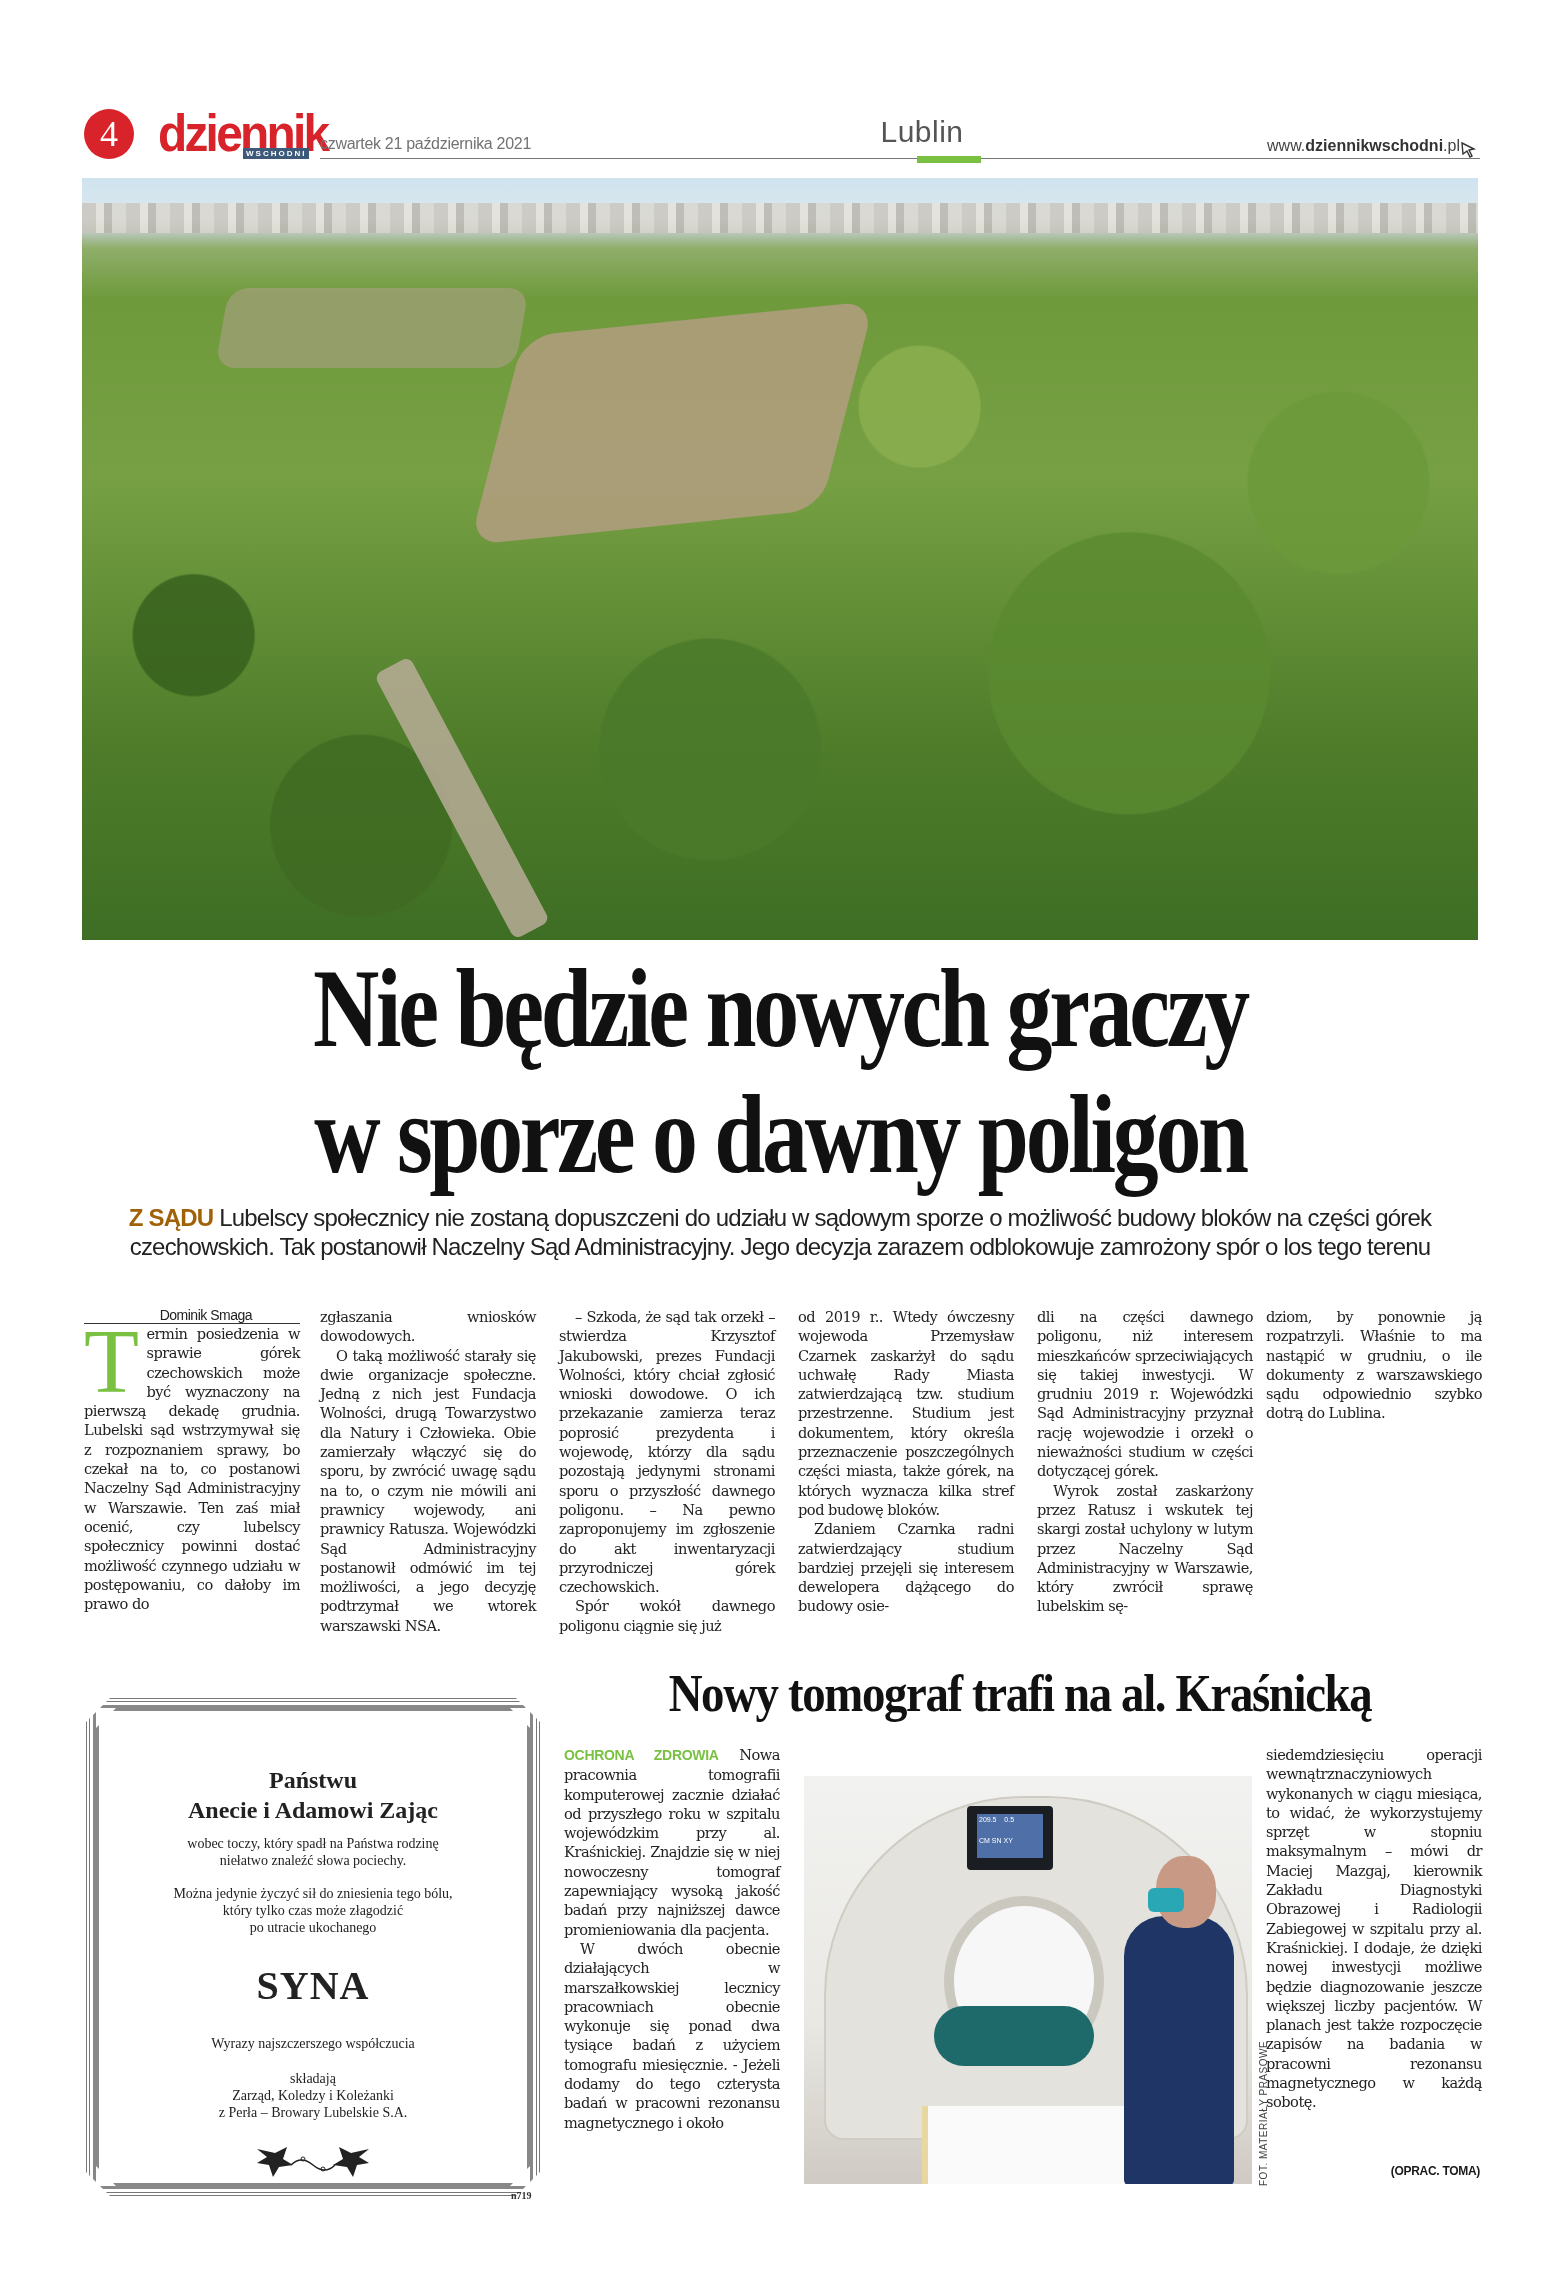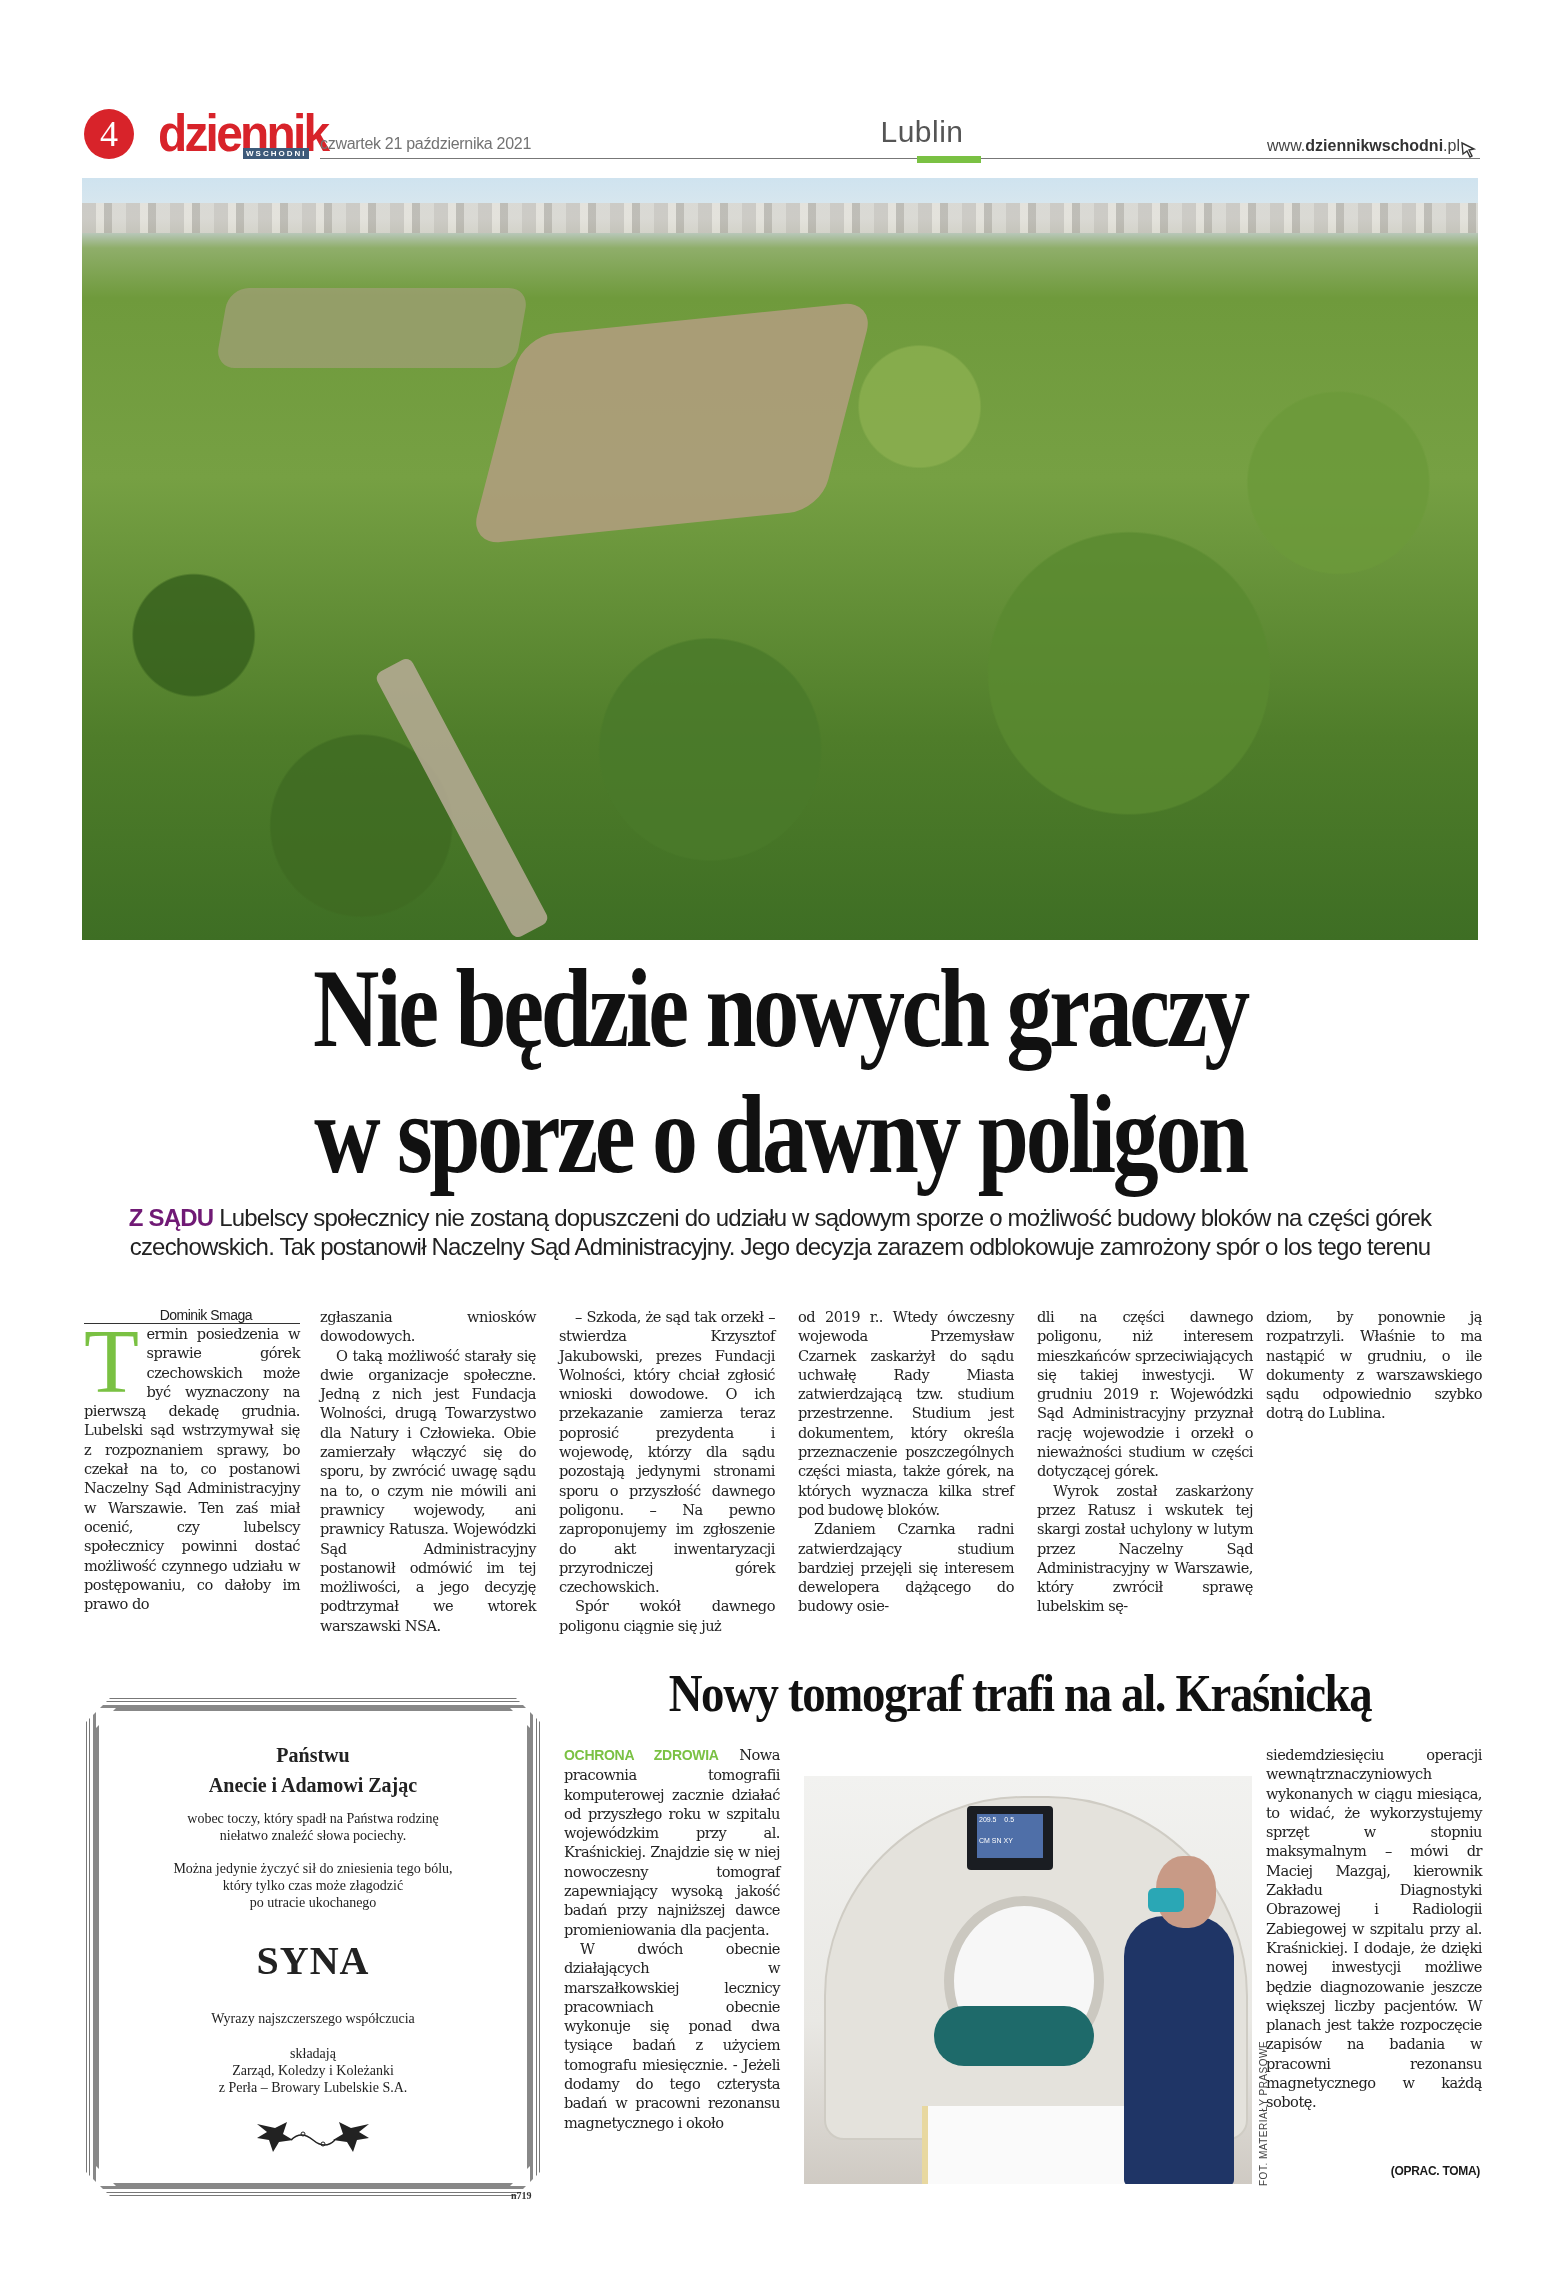--- a/index.html
+++ b/index.html
@@ -29,37 +29,37 @@
       radial-gradient(circle at 8% 60%, #355f1c 0 60px, transparent 62px),
       radial-gradient(circle at 20% 85%, #3f6b22 0 90px, transparent 92px),
       radial-gradient(circle at 45% 75%, #4a7a2a 0 110px, transparent 112px),
       radial-gradient(circle at 75% 65%, #5a8a30 0 140px, transparent 142px),
       radial-gradient(circle at 90% 40%, #6c9a3a 0 90px, transparent 92px),
       radial-gradient(circle at 60% 30%, #8cb050 0 60px, transparent 62px); opacity:.8; }
 
   
   .headline { position:absolute; left:80px; top:945px; width:1400px; text-align:center; font-family:"Liberation Serif", serif; font-weight:bold; font-size:112px; line-height:126px; letter-spacing:-4px; color:#111; transform:scaleX(0.82); transform-origin:center; }
   .lead { position:absolute; left:100px; top:1203px; width:1360px; text-align:center; font-family:"Liberation Sans", sans-serif; font-size:24px; line-height:29px; color:#222; letter-spacing:-0.8px; }
-  .lead .kicker { color:#701a75; font-weight:bold; }
+  .lead .kicker { color:#a16207; font-weight:bold; }
 
   
   .cols { position:absolute; left:84px; top:1307px; width:1398px; height:340px; }
   .col { position:absolute; top:0; width:216px; font-family:"DejaVu Serif", serif; font-size:14.6px; line-height:19.3px; text-align:justify; color:#222; letter-spacing:-0.5px; hyphens:manual; }
   .col p { margin:0; text-indent:16px; }
   .col p.noind { text-indent:0; }
   .byline { font-family:"Liberation Sans", sans-serif; font-size:14px; border-bottom:1.5px solid #333; text-align:right; padding-right:48px; line-height:16px; letter-spacing:-0.5px; }
   .dropcap { float:left; font-family:"Liberation Serif", serif; font-size:90px; line-height:72px; color:#7ac143; margin:2px 8px -4px 0; }
 
   
   .obit { position:absolute; left:86px; top:1698px; width:446px; height:490px; border:4px double #777;
           clip-path:polygon(24px 0, calc(100% - 24px) 0, 100% 24px, 100% calc(100% - 24px), calc(100% - 24px) 100%, 24px 100%, 0 calc(100% - 24px), 0 24px);
           outline:3px solid #888; outline-offset:-10px; text-align:center; font-family:"Liberation Serif", serif; color:#222; }
   .obit-inner { position:absolute; inset:6px; border:3px solid #888;
           clip-path:polygon(20px 0, calc(100% - 20px) 0, 100% 20px, 100% calc(100% - 20px), calc(100% - 20px) 100%, 20px 100%, 0 calc(100% - 20px), 0 20px); }
-  .obit .to { margin-top:38px; font-size:20px; font-weight:bold; line-height:30px; }
+  .obit .to { margin-top:63px; font-size:24px; font-weight:bold; line-height:30px; }
   .obit .small { font-size:14px; line-height:17px; margin-top:10px; }
   .obit .syna { font-size:40px; font-weight:bold; margin-top:26px; letter-spacing:1px; }
   .obit .sig { font-size:14px; line-height:17px; }
   .ornament { margin:22px auto 0; width:120px; height:36px; }
   .obit-code { position:absolute; left:511px; top:2190px; font-family:"Liberation Serif", serif; font-size:10px; color:#333; font-weight:bold; }
 
   
   .h2 { position:absolute; left:560px; top:1664px; width:920px; text-align:center; font-family:"Liberation Serif", serif; font-weight:bold; font-size:52px; letter-spacing:-1.5px; color:#111; transform:scaleX(0.9); }
   .col2 { position:absolute; top:1745px; width:216px; font-family:"DejaVu Serif", serif; font-size:14.6px; line-height:19.3px; text-align:justify; color:#222; letter-spacing:-0.5px; }
   .col2 p { margin:0; text-indent:16px; }

